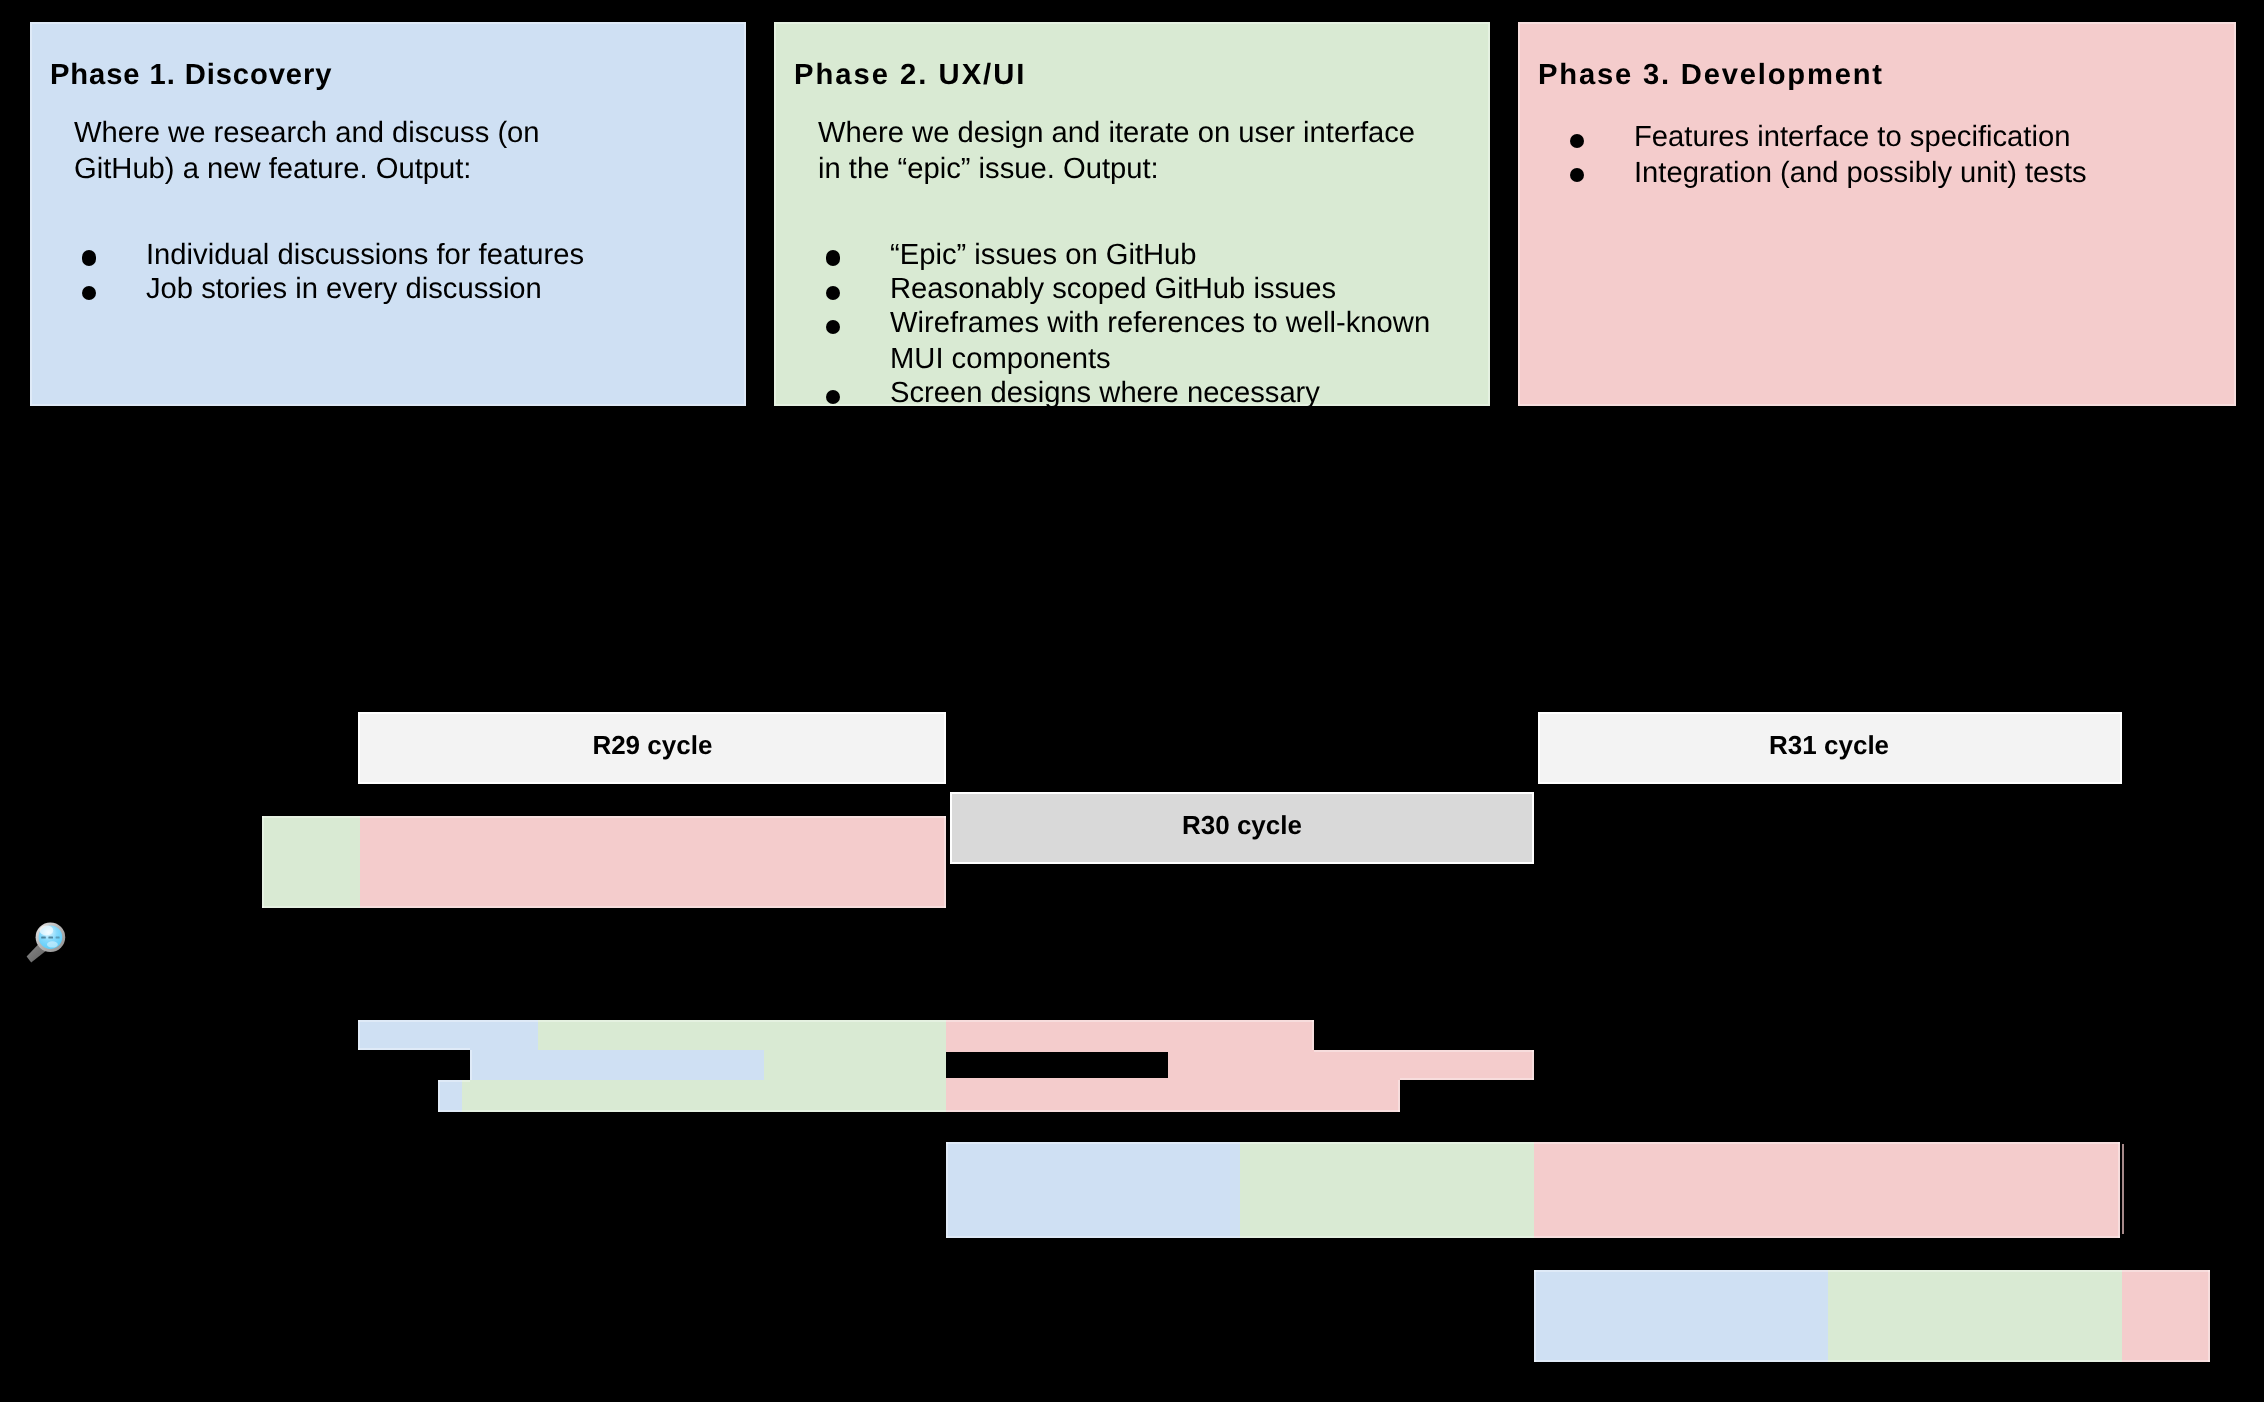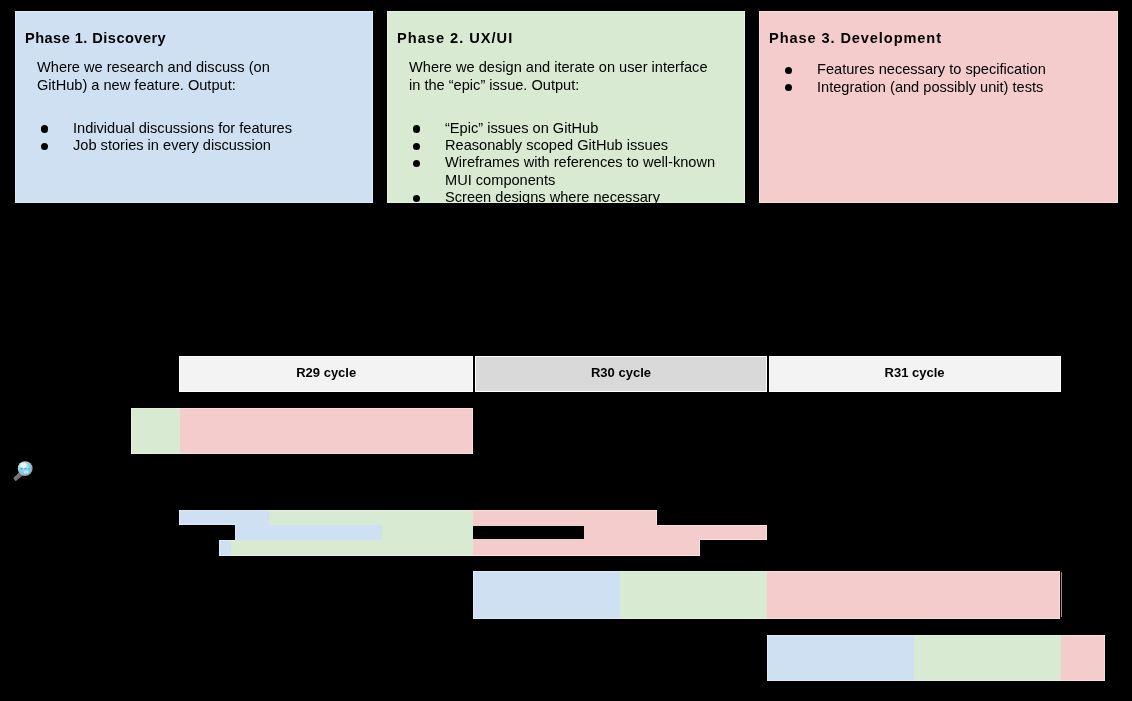--- a/index.html
+++ b/index.html
@@ -52,31 +52,31 @@
       <li><span class="bullet"></span><span>Wireframes with references to well-known MUI components</span></li>
       <li><span class="bullet"></span><span>Screen designs where necessary</span></li>
     </ul>
   </div>
 </div>
 
 <div class="phase" style="left:759px;width:358.5px;background:#f4cccc;">
   <div class="inner" style="width:320px;">
     <div class="ttl" style="letter-spacing:.9px">Phase 3. Development</div>
     <ul class="bullets">
-      <li><span class="bullet"></span><span>Features necessary to specification</span></li>
+      <li><span class="bullet"></span><span>Features interface to specification</span></li>
       <li><span class="bullet"></span><span>Integration (and possibly unit) tests</span></li>
     </ul>
   </div>
 </div>
 
 <div class="cycle-head">
   <div class="cycle" style="background:#f3f3f3;left:0;width:294.4px;">
       <span>R29 cycle</span>
     </div>
-  <div class="cycle" style="background:#d9d9d9;left:295.6px;width:292.8px;">
+  <div class="cycle" style="background:#d9d9d9;left:295.6px;width:292.8px;margin-top:40px;">
       <span>R30 cycle</span>
     </div>
   <div class="cycle" style="background:#f3f3f3;left:589.5px;width:292.1px;">
       <span>R31 cycle</span>
     </div>
 </div>
 
 <div id="gantt">
     <div class="bar" style="left: 131px; top: 408px; width: 342px; height: 46px;">
       <div class="seg" style="width: 49px; background: rgb(217, 234, 211); position: relative;"></div>

